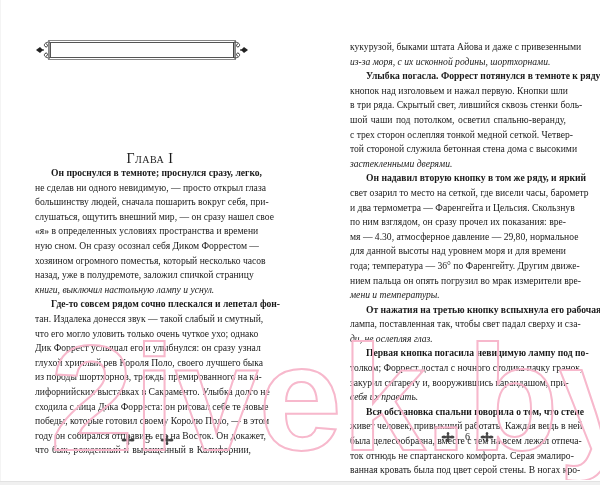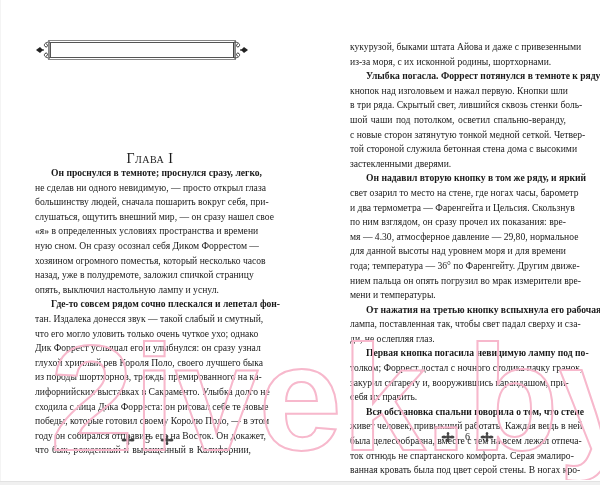--- a/index.html
+++ b/index.html
@@ -44,21 +44,21 @@
   }
 
   .text-block {
     position: absolute; font-size: 9.6px; line-height: 14.6px;
     text-align: justify; hyphens: manual;
   }
   .left .text-block { left: 34px; width: 216px; top: 166px; }
   .right .text-block { left: 49px; width: 216px; top: 40px; }
   .line { display: block; white-space: nowrap; text-align-last: justify; }
   .line.indent { padding-left: 16px; font-weight: bold; }
-  .line.last { text-align-last: left; }
+  .line.last { text-align-last: left; font-style: italic; }
 
   .page-number {
     position: absolute; font-size: 10px; display: flex; align-items: center; gap: 10px;
   }
   .left .page-number { left: 120px; top: 434px; }
   .right .page-number { left: 440px; left: 140px; top: 431px; }
   .flower { width: 14px; height: 10px; }
 
   .watermark {
     position: absolute; left: 10px; top: 300px; width: 600px; height: 180px;
@@ -101,21 +101,21 @@
 
     <div class="text-block" id="left-text">
         <span class="line indent">Он проснулся в темноте; проснулся сразу, легко,</span>
         <span class="line">не сделав ни одного невидимую, — просто открыл глаза</span>
         <span class="line">большинству людей, сначала пошарить вокруг себя, при-</span>
         <span class="line">слушаться, ощутить внешний мир, — он сразу нашел свое</span>
         <span class="line">«я» в определенных условиях пространства и времени</span>
         <span class="line">ную сном. Он сразу осознал себя Диком Форрестом —</span>
         <span class="line">хозяином огромного поместья, который несколько часов</span>
         <span class="line">назад, уже в полудремоте, заложил спичкой страницу</span>
-        <span class="line last">опять, выключил настольную лампу и уснул.</span>
+        <span class="line last">книги, выключил настольную лампу и уснул.</span>
         <span class="line indent">Где-то совсем рядом сочно плескался и лепетал фон-</span>
         <span class="line">тан. Издалека донесся звук — такой слабый и смутный,</span>
         <span class="line">что его могло уловить только очень чуткое ухо; однако</span>
         <span class="line">Дик Форрест услышал его и улыбнулся: он сразу узнал</span>
         <span class="line">глухой хриплый рев Короля Поло, своего лучшего быка</span>
         <span class="line">из породы шортхорнов, трижды премированного на ка-</span>
         <span class="line">лифорнийских выставках в Сакраменто. Улыбка долго не</span>
         <span class="line">сходила с лица Дика Форреста: он рисовал себе те новые</span>
         <span class="line">победы, которые готовил своему Королю Поло, — в этом</span>
         <span class="line">году он собирался отправить его на Восток. Он докажет,</span>
@@ -146,25 +146,25 @@
   </div>
 
   <div class="page right">
     <div class="text-block" id="right-text">
         <span class="line">кукурузой, быками штата Айова и даже с привезенными</span>
         <span class="line last">из-за моря, с их исконной родины, шортхорнами.</span>
         <span class="line indent">Улыбка погасла. Форрест потянулся в темноте к ряду</span>
         <span class="line">кнопок над изголовьем и нажал первую. Кнопки шли</span>
         <span class="line">в три ряда. Скрытый свет, лившийся сквозь стенки боль-</span>
         <span class="line">шой чаши под потолком, осветил спальню-веранду,</span>
-        <span class="line">с новые сторон затянутую тонкой медной сеткой. Четвер-</span>
+        <span class="line">с трех сторон ослепляя тонкой медной сеткой. Четвер-</span>
         <span class="line">той стороной служила бетонная стена дома с высокими</span>
         <span class="line last">застекленными дверями.</span>
         <span class="line indent">Он надавил вторую кнопку в том же ряду, и яркий</span>
-        <span class="line">свет озарил то место на стене, где ногах часы, барометр</span>
+        <span class="line">свет озарил то место на сеткой, где висели часы, барометр</span>
         <span class="line">и два термометра — Фаренгейта и Цельсия. Скользнув</span>
         <span class="line">по ним взглядом, он сразу прочел их показания: вре-</span>
         <span class="line">мя — 4.30, атмосферное давление — 29,80, нормальное</span>
         <span class="line">для данной высоты над уровнем моря и для времени</span>
         <span class="line">года; температура — 36° по Фаренгейту. Другим движе-</span>
         <span class="line">нием пальца он опять погрузил во мрак измерители вре-</span>
         <span class="line last">мени и температуры.</span>
         <span class="line indent">От нажатия на третью кнопку вспыхнула его рабочая</span>
         <span class="line">лампа, поставленная так, чтобы свет падал сверху и сза-</span>
         <span class="line last">ди, не ослепляя глаз.</span>

